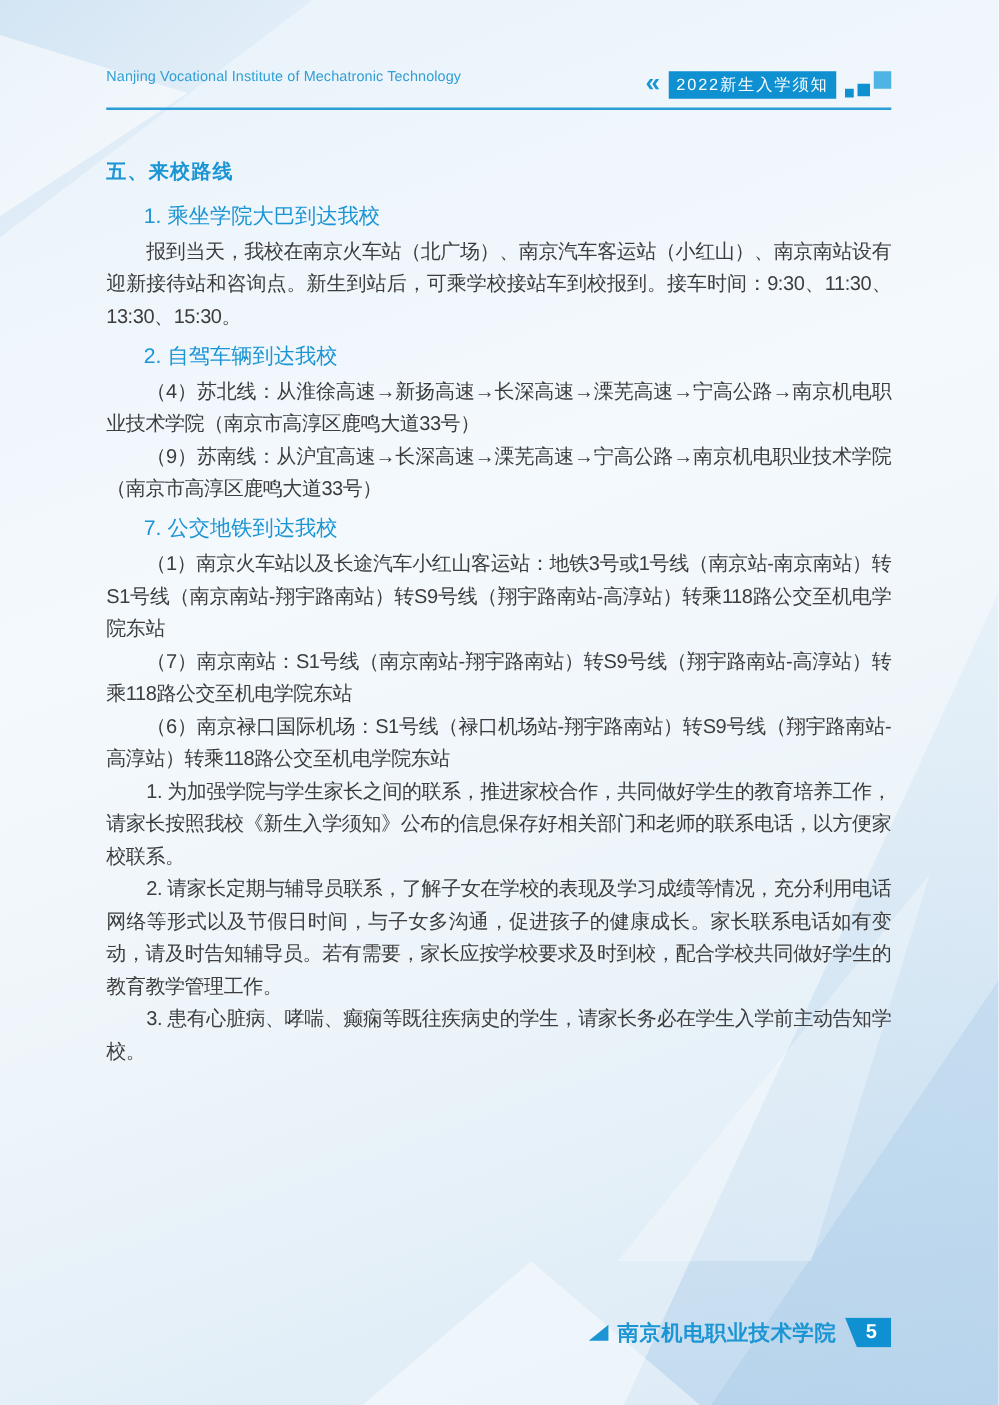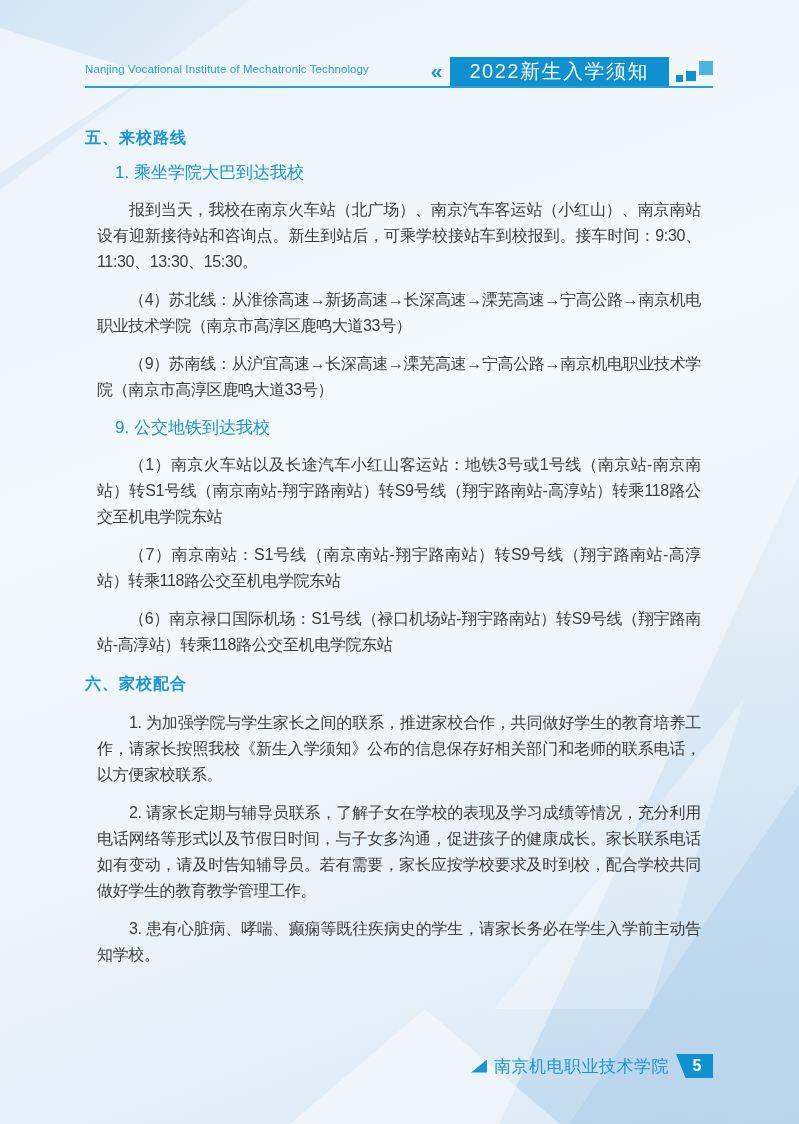--- a/index.html
+++ b/index.html
@@ -31,49 +31,49 @@
   .s5 { left: 290px; bottom: 0; width: 270px; height: 115px;
         clip-path: polygon(50% 0, 0 100%, 100% 100%);
         background: rgba(255,255,255,0.45); }
   .s6 { right: 55px; bottom: 115px; width: 250px; height: 310px;
         clip-path: polygon(100% 0, 0 100%, 62% 100%);
         background: rgba(255,255,255,0.30); }
 
   
   .hdr {
     position: absolute; left: 85px; top: 56px; width: 628px; height: 30px;
-    display: flex; justify-content: space-between; align-items: center;
+    display: flex; justify-content: space-between; align-items: flex-start;
   }
   .hdr-en { color: #2f9fd6; font-size: 11.5px; padding-bottom: 5px; letter-spacing: 0.1px; }
   .hdr-right { display: flex; align-items: center; gap: 7px; }
   .chev { color: #1b95d4; font-size: 21px; font-weight: bold; line-height: 1; padding-bottom: 2px; }
-  .badge { background: #0f90d1; color: #ffffff; font-size: 20px; line-height: 1;
-           padding: 4px 20px 5px; letter-spacing: 1.5px; }
+  .badge { background: #0f90d1; color: #ffffff; font-size: 13px; line-height: 1;
+           padding: 4px 6px 5px; letter-spacing: 1.5px; }
   .stairs { display: flex; align-items: flex-end; gap: 3px; }
   .sq { display: block; }
   .sq1 { width: 7px;  height: 7px;  background: #0f90d1; }
   .sq2 { width: 10px; height: 10px; background: #0f90d1; margin-bottom: 1px; }
   .sq3 { width: 14px; height: 14px; background: #4db4e4; margin-bottom: 7px; }
   .hdr-rule { position: absolute; left: 85px; top: 86px; width: 628px; height: 2px; background: #2b9ed8; }
 
   
   .content { position: absolute; left: 85px; top: 124px; width: 628px; color: #3d3d3d; font-size: 16px; }
   .sec  { color: #1b95d4; font-size: 16px; line-height: 28px; font-weight: bold;
           letter-spacing: 1px; margin: 0 0 8px 0; }
   .sec2 { margin-top: 10px; }
   .sub  { color: #1b95d4; font-size: 17px; line-height: 25px; font-weight: normal;
           margin: 5px 0 4px 0; padding-left: 30px; }
-  .content p { margin: 12px; line-height: 26px; text-indent: 2em; text-align: justify;
+  .content p { margin: 0; line-height: 26px; text-indent: 2em; text-align: justify;
                letter-spacing: -0.35px; }
 
   
   .ftr { position: absolute; right: 86px; bottom: 46px; display: flex; align-items: center; gap: 7px; }
   .tri { width: 16px; height: 13px; background: #1b95d4;
          clip-path: polygon(100% 0, 100% 100%, 0 100%); }
-  .school { color: #1b95d4; font-size: 17px; font-weight: normal; letter-spacing: 0.5px; }
+  .school { color: #1b95d4; font-size: 17px; font-weight: bold; letter-spacing: 0.5px; }
   .pnum { background: #0f90d1; color: #ffffff; font-size: 16px; font-weight: bold;
           width: 37px; height: 24px; line-height: 24px; text-align: center;
           clip-path: polygon(0 0, 100% 0, 100% 100%, 26% 100%); padding-left: 5px; }
 </style>
 </head>
 <body>
 
 <div class="page">
 
   <div class="shape s1"></div>
@@ -96,29 +96,29 @@
     </span>
   </header>
   <div class="hdr-rule"></div>
 
   <main class="content">
     <h1 class="sec">五、来校路线</h1>
 
     <h2 class="sub">1. 乘坐学院大巴到达我校</h2>
     <p>报到当天，我校在南京火车站（北广场）、南京汽车客运站（小红山）、南京南站设有迎新接待站和咨询点。新生到站后，可乘学校接站车到校报到。接车时间：9:30、11:30、13:30、15:30。</p>
 
+    <h2 class="sub">2. 自驾车辆到达我校</h2>
     <p>（4）苏北线：从淮徐高速→新扬高速→长深高速→溧芜高速→宁高公路→南京机电职业技术学院（南京市高淳区鹿鸣大道33号）</p>
     <p>（9）苏南线：从沪宜高速→长深高速→溧芜高速→宁高公路→南京机电职业技术学院（南京市高淳区鹿鸣大道33号）</p>
 
-    <h2 class="sub">9. 公交地铁到达我校</h2>
+    <h2 class="sub">7. 公交地铁到达我校</h2>
     <p>（1）南京火车站以及长途汽车小红山客运站：地铁3号或1号线（南京站-南京南站）转S1号线（南京南站-翔宇路南站）转S9号线（翔宇路南站-高淳站）转乘118路公交至机电学院东站</p>
     <p>（7）南京南站：S1号线（南京南站-翔宇路南站）转S9号线（翔宇路南站-高淳站）转乘118路公交至机电学院东站</p>
     <p>（6）南京禄口国际机场：S1号线（禄口机场站-翔宇路南站）转S9号线（翔宇路南站-高淳站）转乘118路公交至机电学院东站</p>
 
-    <h1 class="sec sec2">六、家校配合</h1>
     <p>1. 为加强学院与学生家长之间的联系，推进家校合作，共同做好学生的教育培养工作，请家长按照我校《新生入学须知》公布的信息保存好相关部门和老师的联系电话，以方便家校联系。</p>
     <p>2. 请家长定期与辅导员联系，了解子女在学校的表现及学习成绩等情况，充分利用电话网络等形式以及节假日时间，与子女多沟通，促进孩子的健康成长。家长联系电话如有变动，请及时告知辅导员。若有需要，家长应按学校要求及时到校，配合学校共同做好学生的教育教学管理工作。</p>
     <p>3. 患有心脏病、哮喘、癫痫等既往疾病史的学生，请家长务必在学生入学前主动告知学校。</p>
   </main>
 
   <footer class="ftr">
     <span class="tri"></span>
     <span class="school">南京机电职业技术学院</span>
     <span class="pnum">5</span>
   </footer>

